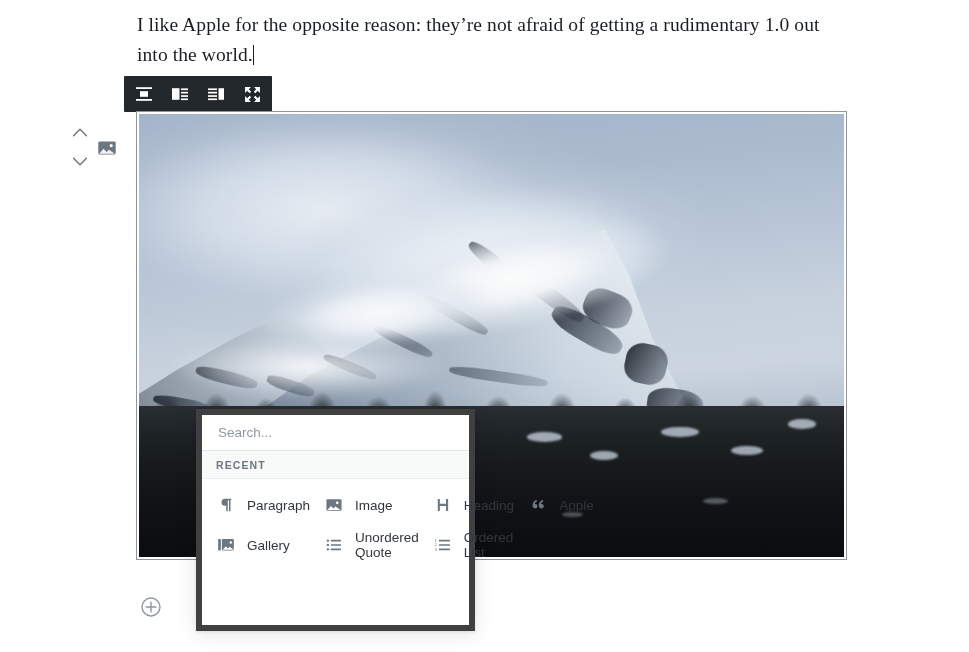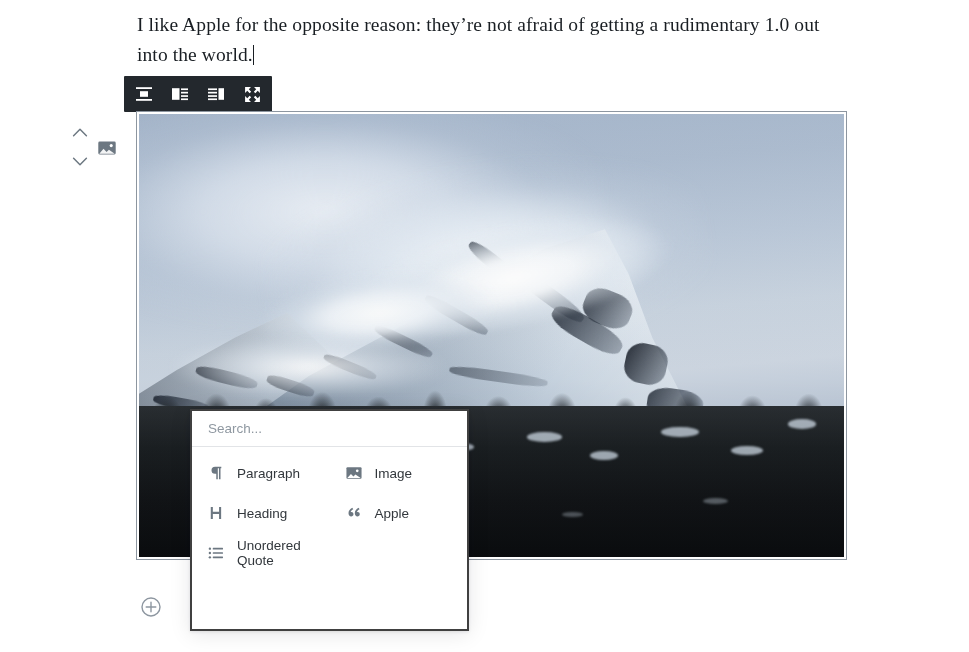--- a/index.html
+++ b/index.html
@@ -177,24 +177,24 @@
   
   .tone {
     position:absolute; inset:0;
     background: linear-gradient(180deg, rgba(255,255,255,0.04) 0%, rgba(0,0,0,0.02) 60%, rgba(0,0,0,0.10) 100%);
     pointer-events:none;
   }
 
   
   .inserter {
     position: absolute;
-    left: 190px; top: 409px;
+    left: 196px; top: 409px;
     width: 279px; height: 222px;
     background: #ffffff;
-    border: 2px solid #404040;
+    border: 6px solid #404040;
     box-shadow: 0 3px 20px rgba(18,24,33,0.10), 0 1px 3px rgba(18,24,33,0.10);
     z-index: 40;
   }
   .searchrow {
     height: 36px;
     display:flex; align-items:center;
     padding: 0 14px;
     border-bottom: 1px solid #e2e4e7;
     background:#fff;
   }
@@ -213,21 +213,21 @@
     padding: 0 14px;
     background: #f8f9f9;
     border-bottom: 1px solid #eceef0;
     font-size: 10.5px;
     letter-spacing: 1.1px;
     color: #6c7781;
     font-weight: 600;
   }
   .grid {
     display: grid;
-    grid-template-columns: 1fr 1fr;
+    grid-template-columns: 1fr 1fr 1fr 1fr;
     padding: 6px 0 8px 0;
   }
   .cell {
     display:flex; align-items:center;
     height: 40px;
     padding-left: 14px;
     gap: 11px;
     cursor: pointer;
     color: #32373c;
     font-size: 13.5px;
@@ -356,20 +356,21 @@
       <div class="snowpatch" style="left:80%; bottom:12%; width:3.5%; height:1.4%; opacity:.5;"></div>
       <div class="snowpatch" style="left:60%; bottom:9%;  width:3%;   height:1.2%; opacity:.45;"></div>
       <div class="tone"></div>
     </div>
   </div>
 
   <div class="inserter">
     <div class="searchrow">
       <input type="text" placeholder="Search..." style="">
     </div>
+    <div class="recent">RECENT</div>
     <div class="grid">
 
       <div class="cell">
         <span class="ic">
           <svg width="18" height="18" viewBox="0 0 20 20">
               <path d="M14.8 3H8.9a3.9 3.9 0 0 0 0 7.8h1.4V17h1.7V4.7h1.3V17h1.7V4.7h.9V3h-1.1z" fill="#6c7781"></path>
             </svg>
         </span>
         <span>Paragraph</span>
       </div>
@@ -397,35 +398,59 @@
       <div class="cell">
         <span class="ic">
           <svg width="18" height="18" viewBox="0 0 20 20">
             <path d="M8.1 4.2C5.6 5.3 3.9 7.6 3.9 10.2c0 2.1 1.2 3.6 2.9 3.6 1.5 0 2.6-1.1 2.6-2.5 0-1.4-1-2.4-2.3-2.4-.3 0-.6 0-.8.1.3-1.4 1.4-2.6 2.9-3.2z" fill="#6c7781"></path>
             <path d="M15.1 4.2c-2.5 1.1-4.2 3.4-4.2 6 0 2.1 1.2 3.6 2.9 3.6 1.5 0 2.6-1.1 2.6-2.5 0-1.4-1-2.4-2.3-2.4-.3 0-.6 0-.8.1.3-1.4 1.4-2.6 2.9-3.2z" fill="#6c7781"></path>
           </svg>
         </span>
         <span>Apple</span>
       </div>
 
+      <div class="cell">
+        <span class="ic">
+          <svg width="18" height="18" viewBox="0 0 20 20">
+            <rect x="1.3" y="3.2" width="3" height="13" rx="0.8" fill="#6c7781"></rect>
+            <rect x="5.4" y="3.2" width="13.3" height="13" rx="1.2" fill="#6c7781"></rect>
+            <circle cx="15.3" cy="7.2" r="1.3" fill="#fff"></circle>
+            <path d="M6.3 15.4l3.4-4 2.3 2.5 1.9-1.9 4.8 3.4z" fill="#fff"></path>
+          </svg>
+        </span>
+        <span>Gallery</span>
+      </div>
 
       <div class="cell">
         <span class="ic">
           <svg width="18" height="18" viewBox="0 0 20 20">
             <circle cx="3.2" cy="5.2" r="1.3" fill="#6c7781"></circle>
             <circle cx="3.2" cy="10" r="1.3" fill="#6c7781"></circle>
             <circle cx="3.2" cy="14.8" r="1.3" fill="#6c7781"></circle>
             <rect x="6.4" y="4.3" width="11.4" height="1.8" rx="0.6" fill="#6c7781"></rect>
             <rect x="6.4" y="9.1" width="11.4" height="1.8" rx="0.6" fill="#6c7781"></rect>
             <rect x="6.4" y="13.9" width="11.4" height="1.8" rx="0.6" fill="#6c7781"></rect>
           </svg>
         </span>
         <span>Unordered Quote</span>
       </div>
 
+      <div class="cell">
+        <span class="ic">
+          <svg width="18" height="18" viewBox="0 0 20 20">
+            <text x="0.6" y="6.4" font-family="Liberation Sans, sans-serif" font-size="4.6" fill="#6c7781">1</text>
+            <text x="0.6" y="11.5" font-family="Liberation Sans, sans-serif" font-size="4.6" fill="#6c7781">2</text>
+            <text x="0.6" y="16.6" font-family="Liberation Sans, sans-serif" font-size="4.6" fill="#6c7781">3</text>
+            <rect x="5.4" y="4.3" width="12.4" height="1.8" rx="0.6" fill="#6c7781"></rect>
+            <rect x="5.4" y="9.1" width="12.4" height="1.8" rx="0.6" fill="#6c7781"></rect>
+            <rect x="5.4" y="13.9" width="12.4" height="1.8" rx="0.6" fill="#6c7781"></rect>
+          </svg>
+        </span>
+        <span>Ordered List</span>
+      </div>
 
     </div>
   </div>
 
   <div class="addblock">
     <span>
       <svg width="20" height="20" viewBox="0 0 20 20">
         <circle cx="10" cy="10" r="9" fill="none" stroke="#8d96a0" stroke-width="1.4"></circle>
         <path d="M10 5.2v9.6M5.2 10h9.6" stroke="#8d96a0" stroke-width="1.4" stroke-linecap="round"></path>
       </svg>

